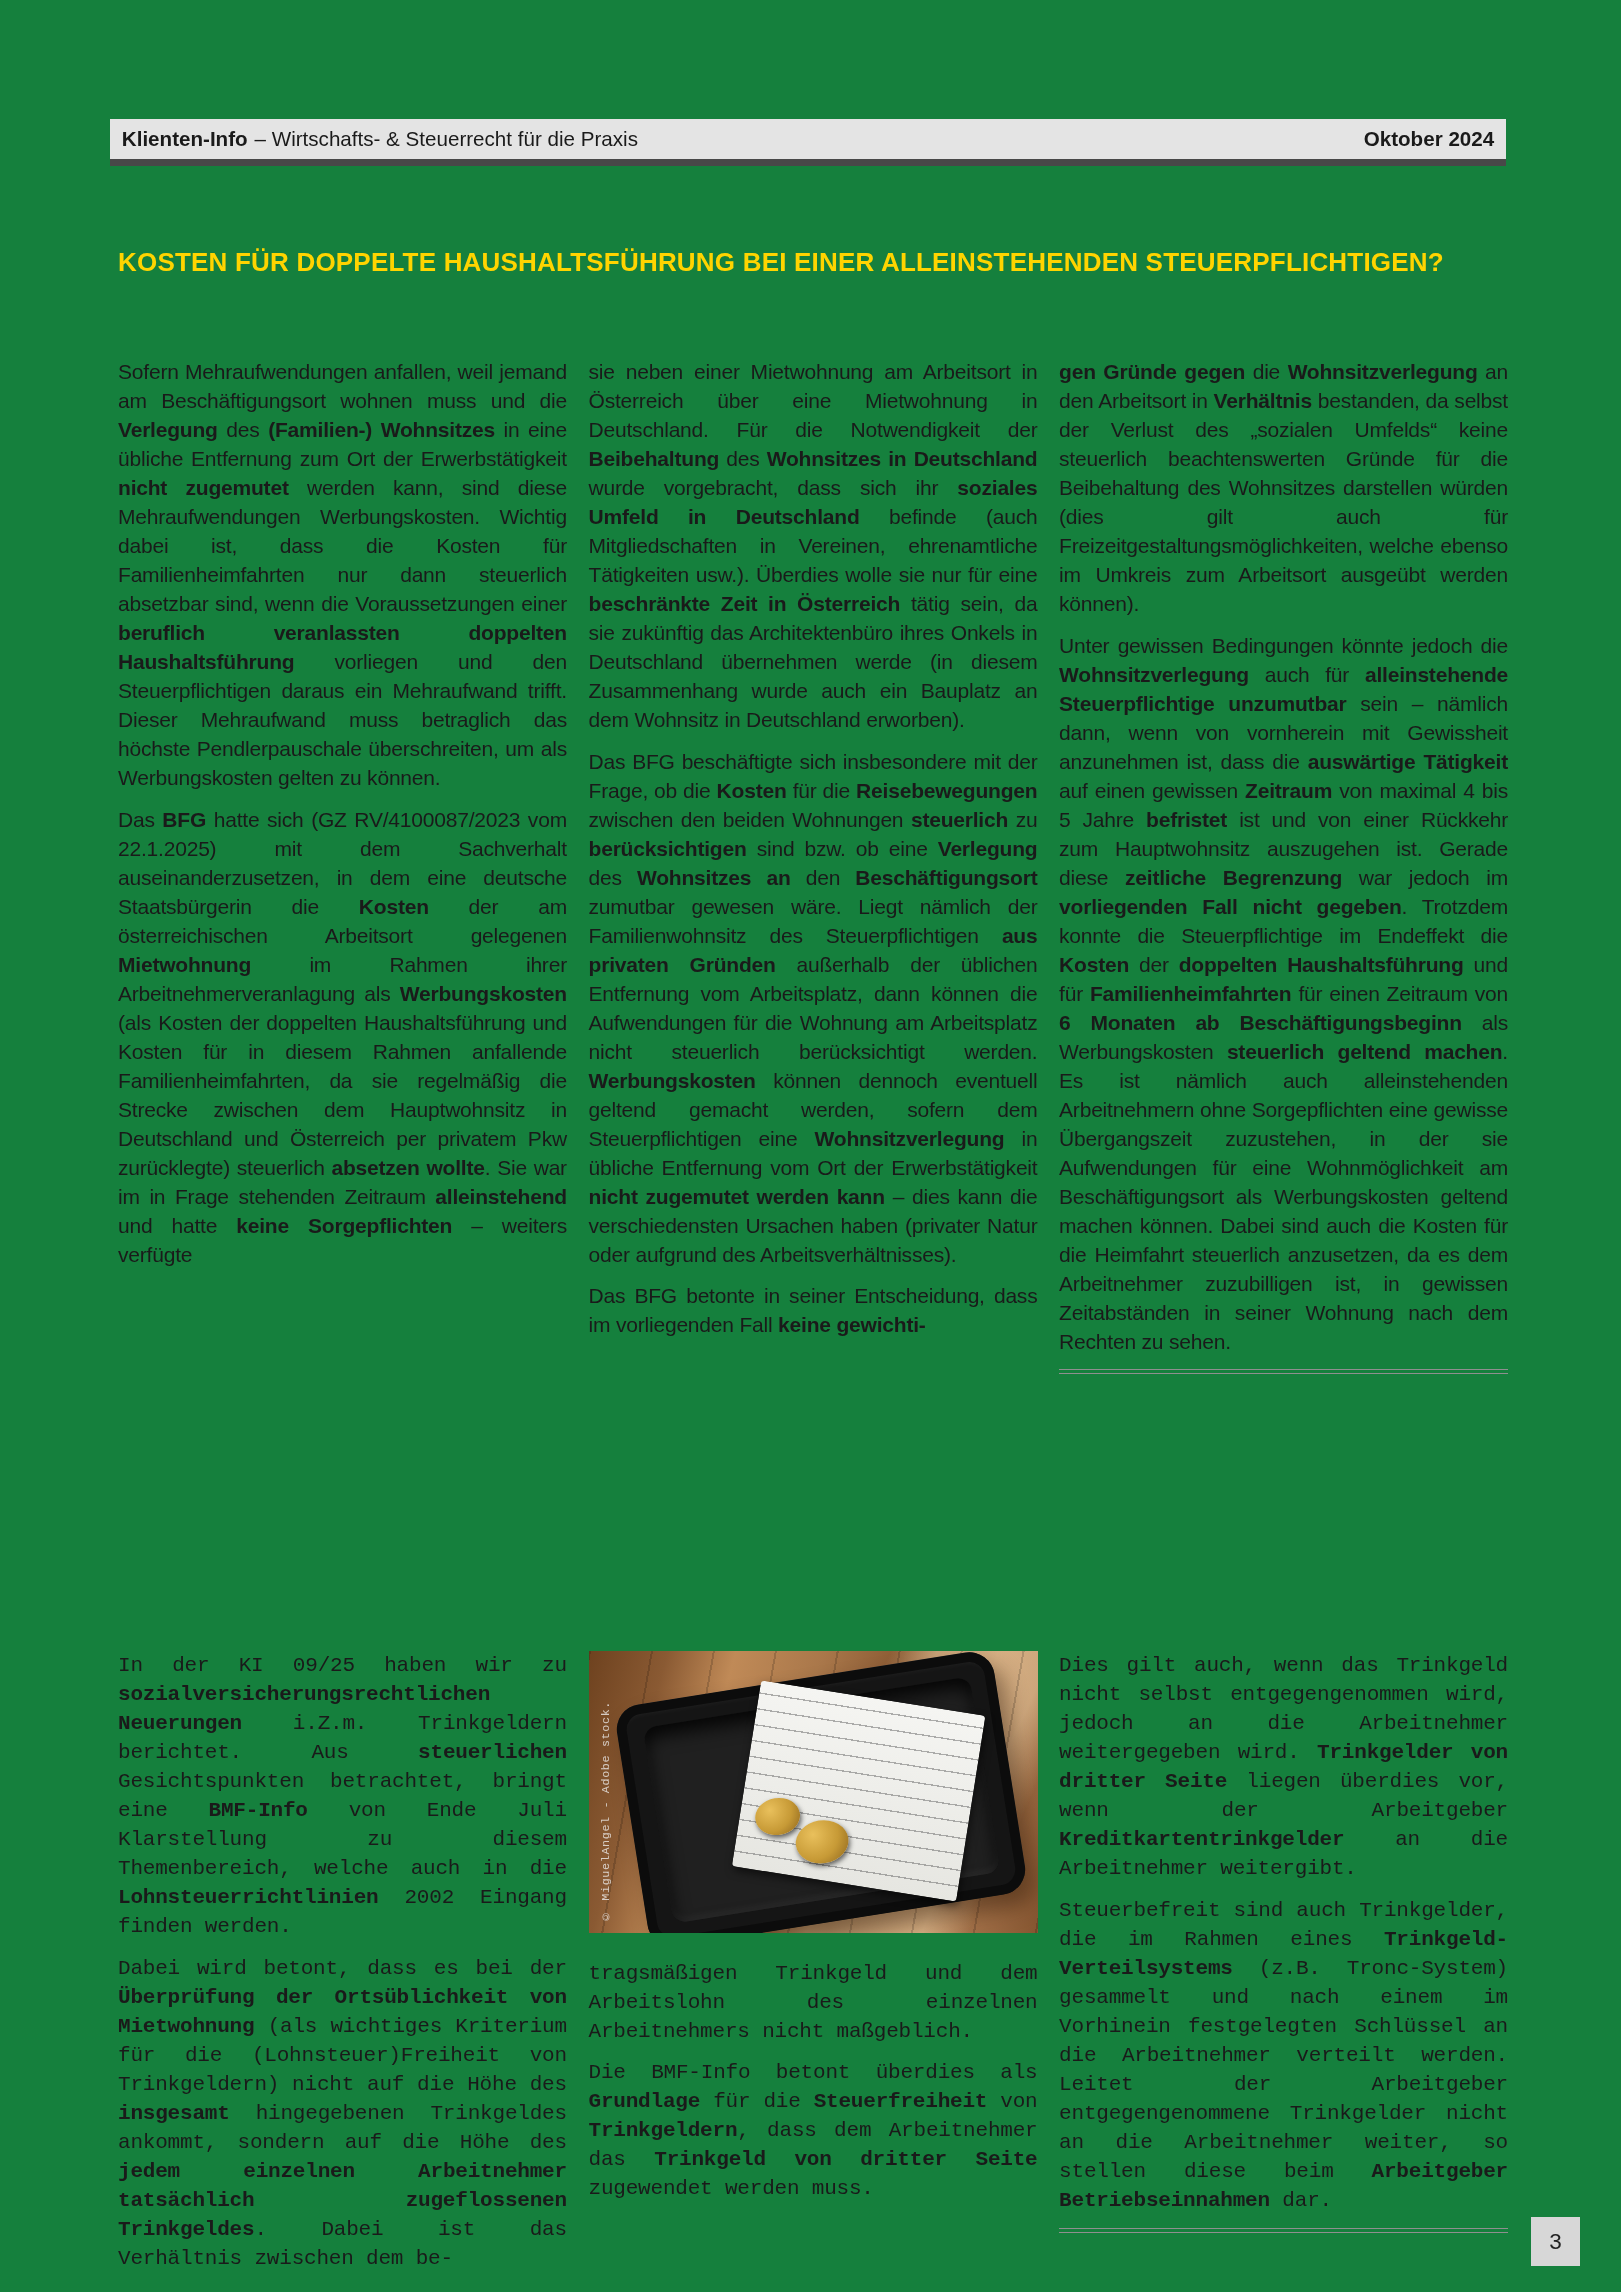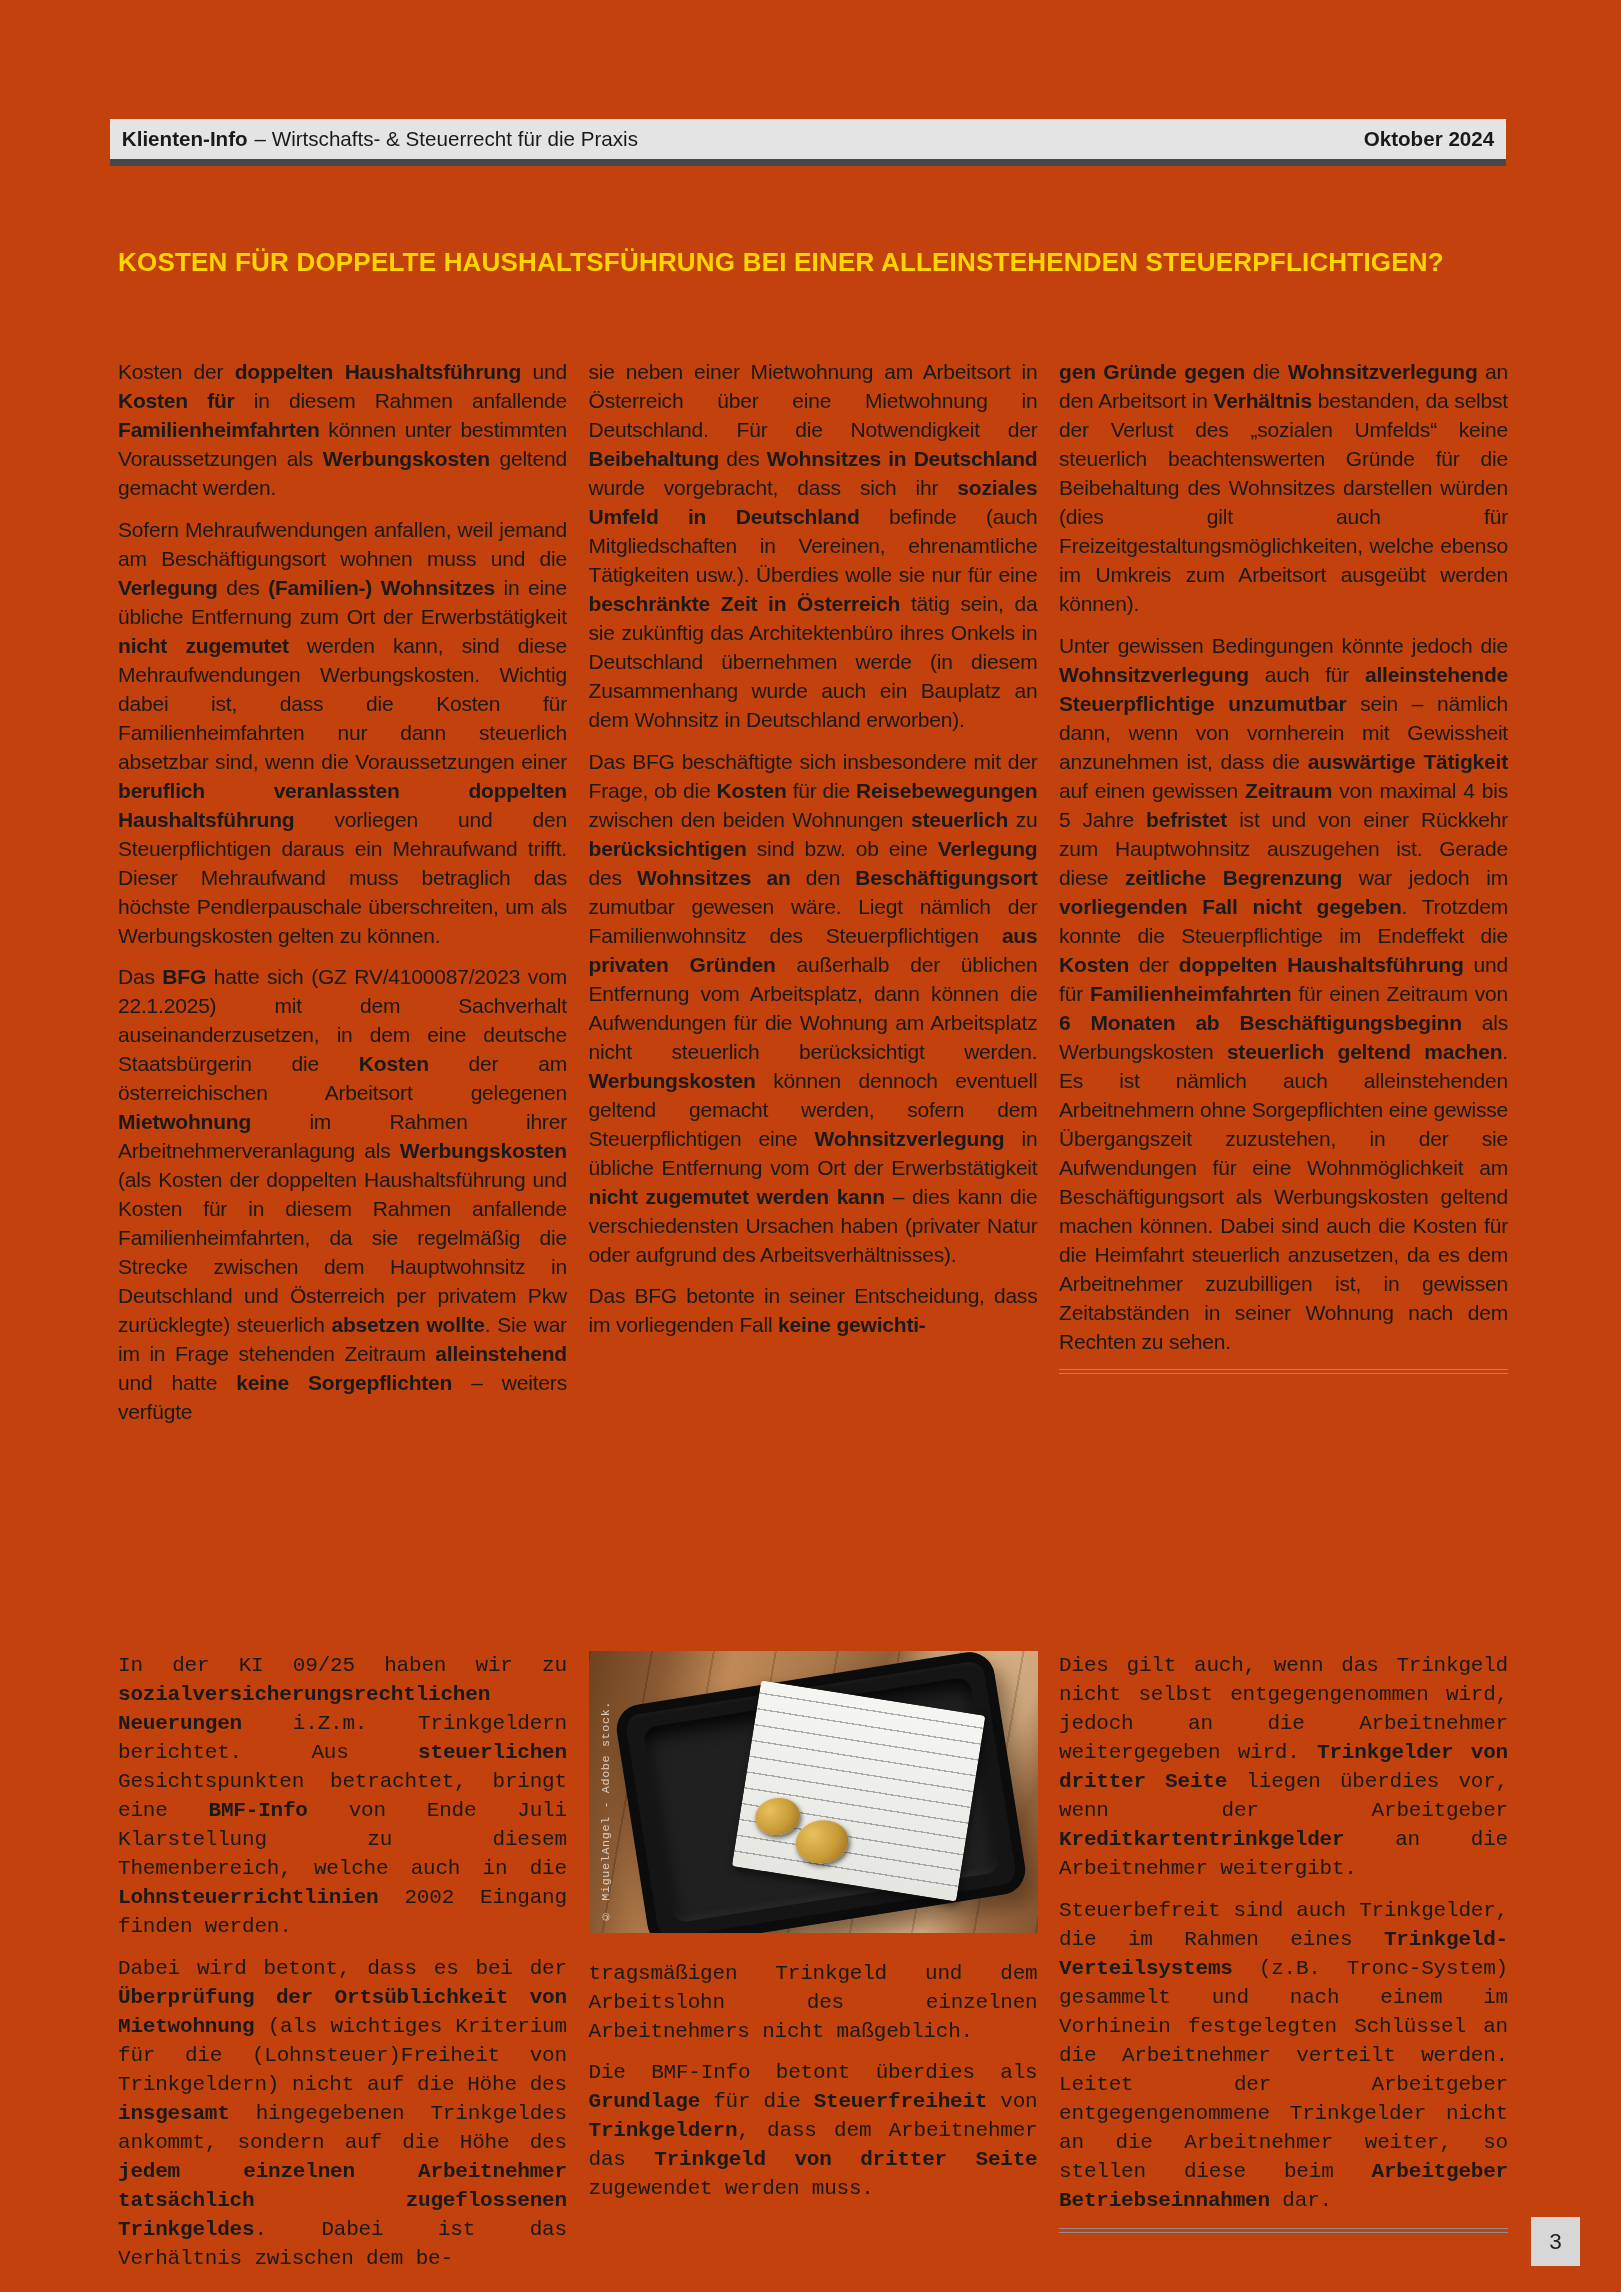--- a/index.html
+++ b/index.html
@@ -1,17 +1,17 @@
 <!DOCTYPE html>
 <html lang="de"><head>
 <meta charset="utf-8">
 <style>
   html,body{margin:0;padding:0;background:#ffffff;}
   .page{
-    position:relative;width:1621px;height:2293px;background:#c2410c;
+    position:relative;width:1621px;height:2293px;background:#15803d;
     font-family:"Liberation Sans",sans-serif;color:#1a1a1a;overflow:hidden;
   }
   
   .header-bar{
     position:absolute;left:110px;top:119px;width:1396px;height:40px;
     background:#e4e4e4;display:flex;align-items:center;justify-content:space-between;
     padding:0 11.8px;box-sizing:border-box;font-size:20.6px;
   }
   .brand{font-weight:bold;}
   .header-sub{margin-left:6.9px;}
@@ -84,21 +84,20 @@
       <span class="brand">Klienten-Info</span><span class="header-sub">– Wirtschafts- &amp; Steuerrecht für die Praxis</span>
     </div>
     <div class="header-issue">Oktober 2024</div>
   </div>
   <div class="header-rule"></div>
 
   <h1 class="headline headline-1">KOSTEN FÜR DOPPELTE HAUSHALTSFÜHRUNG BEI EINER ALLEINSTEHENDEN STEUERPFLICHTIGEN?</h1>
 
   <div class="cols article1-body">
     <div class="col">
-      <p>Kosten der <b>doppelten Haushaltsführung</b> und <b>Kosten für</b> in diesem Rahmen anfallende <b>Familienheimfahrten</b> können unter bestimmten Voraussetzungen als <b>Werbungskosten</b> geltend gemacht werden.</p>
       <p>Sofern Mehraufwendungen anfallen, weil jemand am Beschäftigungsort wohnen muss und die <b>Verlegung</b> des <b>(Familien-) Wohnsitzes</b> in eine übliche Entfernung zum Ort der Erwerbstätigkeit <b>nicht zugemutet</b> werden kann, sind diese Mehraufwendungen Werbungskosten. Wichtig dabei ist, dass die Kosten für Familienheimfahrten nur dann steuerlich absetzbar sind, wenn die Voraussetzungen einer <b>beruflich veranlassten doppelten Haushaltsführung</b> vorliegen und den Steuerpflichtigen daraus ein Mehraufwand trifft. Dieser Mehraufwand muss betraglich das höchste Pendlerpauschale überschreiten, um als Werbungskosten gelten zu können.</p>
       <p>Das <b>BFG</b> hatte sich (GZ RV/4100087/2023 vom 22.1.2025) mit dem Sachverhalt auseinanderzusetzen, in dem eine deutsche Staatsbürgerin die <b>Kosten</b> der am österreichischen Arbeitsort gelegenen <b>Mietwohnung</b> im Rahmen ihrer Arbeitnehmerveranlagung als <b>Werbungskosten</b> (als Kosten der doppelten Haushaltsführung und Kosten für in diesem Rahmen anfallende Familienheimfahrten, da sie regelmäßig die Strecke zwischen dem Hauptwohnsitz in Deutschland und Österreich per privatem Pkw zurücklegte) steuerlich <b>absetzen wollte</b>. Sie war im in Frage stehenden Zeitraum <b>alleinstehend</b> und hatte <b>keine Sorgepflichten</b> – weiters verfügte</p>
     </div>
     <div class="col">
       <p>sie neben einer Mietwohnung am Arbeitsort in Österreich über eine Mietwohnung in Deutschland. Für die Notwendigkeit der <b>Beibehaltung</b> des <b>Wohnsitzes in Deutschland</b> wurde vorgebracht, dass sich ihr <b>soziales Umfeld in Deutschland</b> befinde (auch Mitgliedschaften in Vereinen, ehrenamtliche Tätigkeiten usw.). Überdies wolle sie nur für eine <b>beschränkte Zeit in Österreich</b> tätig sein, da sie zukünftig das Architektenbüro ihres Onkels in Deutschland übernehmen werde (in diesem Zusammenhang wurde auch ein Bauplatz an dem Wohnsitz in Deutschland erworben).</p>
       <p>Das BFG beschäftigte sich insbesondere mit der Frage, ob die <b>Kosten</b> für die <b>Reisebewegungen</b> zwischen den beiden Wohnungen <b>steuerlich</b> zu <b>berücksichtigen</b> sind bzw. ob eine <b>Verlegung</b> des <b>Wohnsitzes an</b> den <b>Beschäftigungsort</b> zumutbar gewesen wäre. Liegt nämlich der Familienwohnsitz des Steuerpflichtigen <b>aus privaten Gründen</b> außerhalb der üblichen Entfernung vom Arbeitsplatz, dann können die Aufwendungen für die Wohnung am Arbeitsplatz nicht steuerlich berücksichtigt werden. <b>Werbungskosten</b> können dennoch eventuell geltend gemacht werden, sofern dem Steuerpflichtigen eine <b>Wohnsitzverlegung</b> in übliche Entfernung vom Ort der Erwerbstätigkeit <b>nicht zugemutet werden kann</b> – dies kann die verschiedensten Ursachen haben (privater Natur oder aufgrund des Arbeitsverhältnisses).</p>
       <p>Das BFG betonte in seiner Entscheidung, dass im vorliegenden Fall <b>keine gewichti-</b></p>
     </div>
     <div class="col">
       <p><b>gen Gründe gegen</b> die <b>Wohnsitzverlegung</b> an den Arbeitsort in <b>Verhältnis</b> bestanden, da selbst der Verlust des „sozialen Umfelds“ keine steuerlich beachtenswerten Gründe für die Beibehaltung des Wohnsitzes darstellen würden (dies gilt auch für Freizeitgestaltungsmöglichkeiten, welche ebenso im Umkreis zum Arbeitsort ausgeübt werden können).</p>

